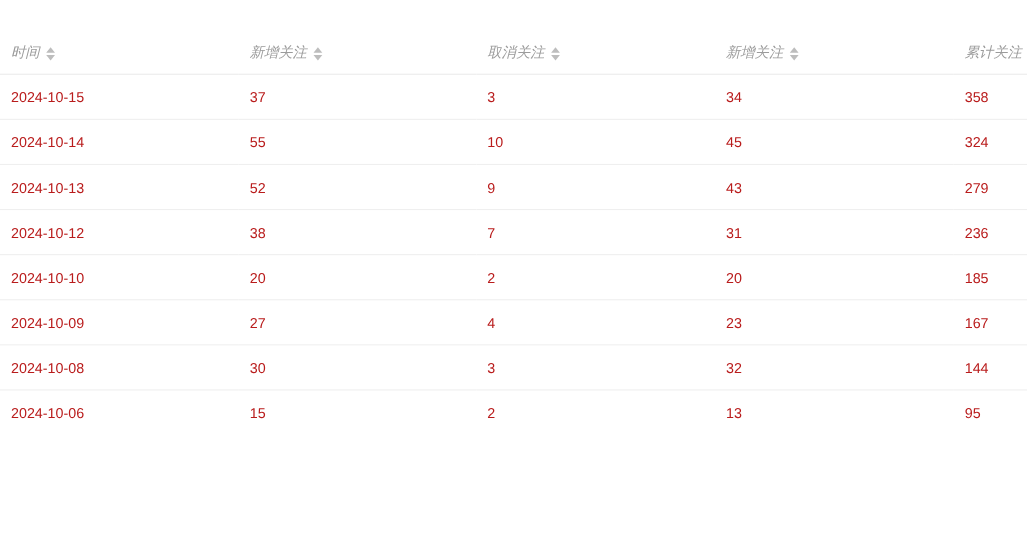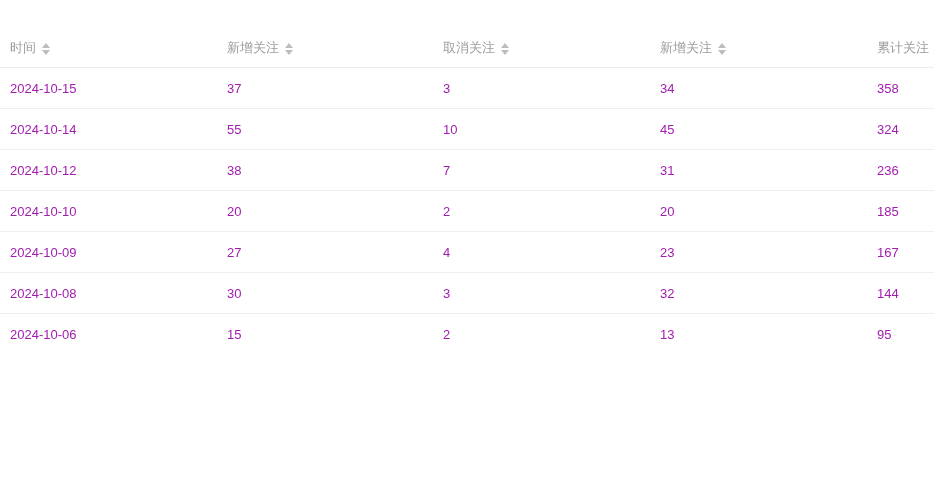--- a/index.html
+++ b/index.html
@@ -30,24 +30,25 @@
     font-size: 13px;
     font-weight: 400;
     white-space: nowrap;
     overflow: visible;
   }
   table.stats-table th {
     height: 38px;
     color: #9b9b9b;
     border-bottom: 1px solid #ebebeb;
     cursor: pointer;
+    font-style: italic;
   }
   table.stats-table td {
     height: 40px;
-    color: #a21caf;
+    color: #b91c1c;
     border-bottom: 1px solid #efefef;
   }
   table.stats-table tbody tr:last-child td {
     border-bottom: none;
   }
   .sorter {
     display: inline-flex;
     flex-direction: column;
     align-items: center;
     margin-left: 6px;
@@ -110,20 +111,27 @@
           <td>358</td>
         </tr>
         <tr>
           <td>2024-10-14</td>
           <td>55</td>
           <td>10</td>
           <td>45</td>
           <td>324</td>
         </tr>
         <tr>
+          <td>2024-10-13</td>
+          <td>52</td>
+          <td>9</td>
+          <td>43</td>
+          <td>279</td>
+        </tr>
+        <tr>
           <td>2024-10-12</td>
           <td>38</td>
           <td>7</td>
           <td>31</td>
           <td>236</td>
         </tr>
         <tr>
           <td>2024-10-10</td>
           <td>20</td>
           <td>2</td>

